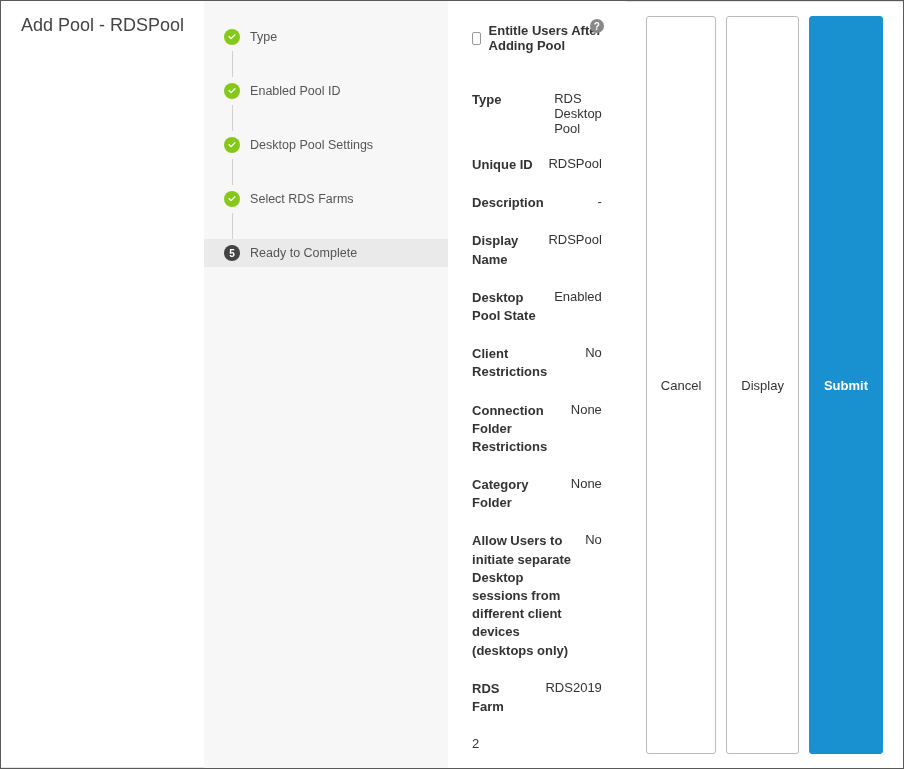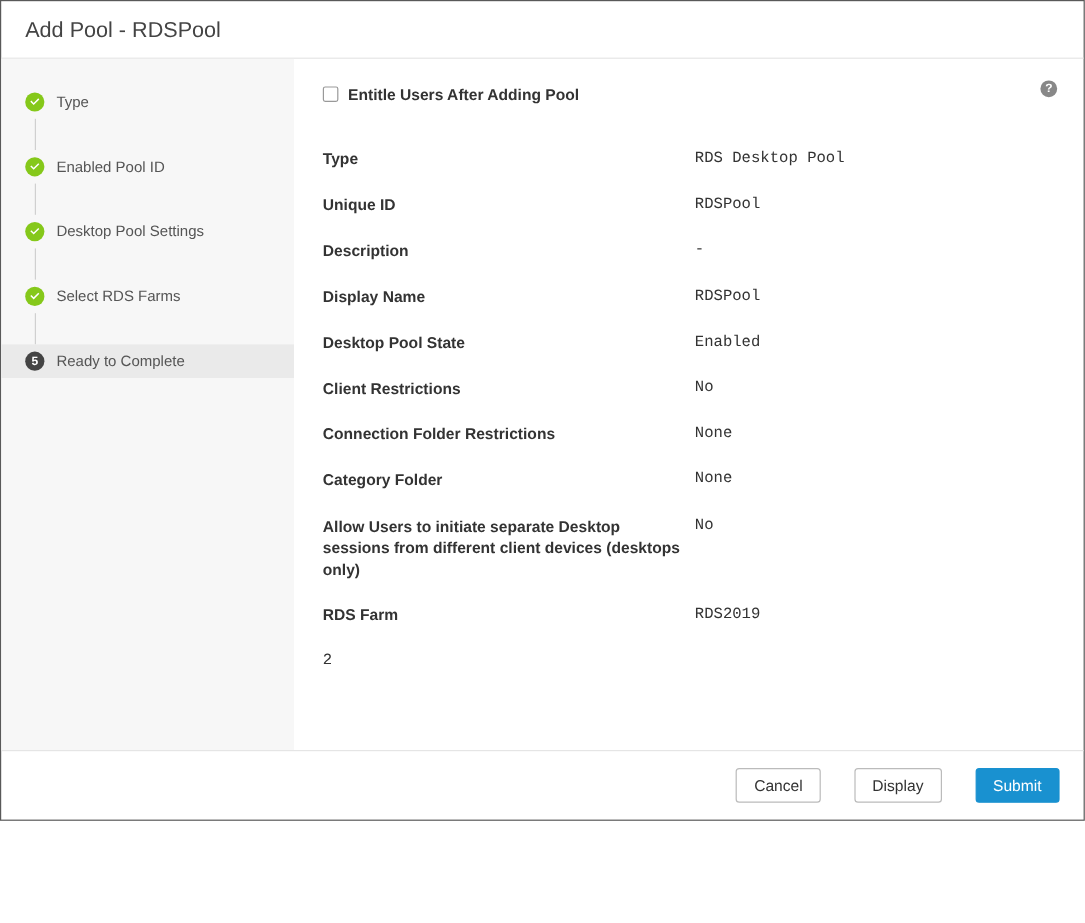--- a/index.html
+++ b/index.html
@@ -8,24 +8,23 @@
       padding: 0;
     }
     body {
       font-family: -apple-system, BlinkMacSystemFont, "Segoe UI", Arial, sans-serif;
       font-size: 13px;
       color: #333;
       background: #fff;
     }
     .dialog {
       width: 904px;
-      height: 684px;
+      height: 769px;
       border: 1px solid #595959;
       display: flex;
-      flex-direction: column;
       position: relative;
     }
     .dialog-header {
       padding: 14px 20px 12px 20px;
       border-bottom: 1px solid #e5e5e5;
     }
     .dialog-title {
       font-size: 18px;
       font-weight: 400;
       color: #444;
@@ -134,42 +133,42 @@
       width: 310px;
       font-size: 13px;
       font-weight: 600;
       color: #333;
       line-height: 1.4;
       padding-right: 12px;
     }
     .summary-value {
       font-size: 13px;
       color: #333;
-      font-family: Liberation Mono, monospace;
     }
     .dialog-footer {
       border-top: 1px solid #e5e5e5;
       padding: 14px 20px;
       display: flex;
       justify-content: flex-end;
-      gap: 28px;
+      gap: 10px;
     }
     .btn {
       padding: 6px 14px;
       font-size: 13px;
       border-radius: 3px;
       border: 1px solid #bbb;
       background: #fff;
       color: #333;
       cursor: pointer;
     }
     .btn-primary {
       background: #1991d0;
       border-color: #1991d0;
       color: #fff;
+      font-weight: bold;
     }
   </style>
 </head>
 <body>
 
 <div class="dialog">
   <div class="dialog-header">
     <div class="dialog-title">Add Pool - RDSPool</div>
   </div>
 

